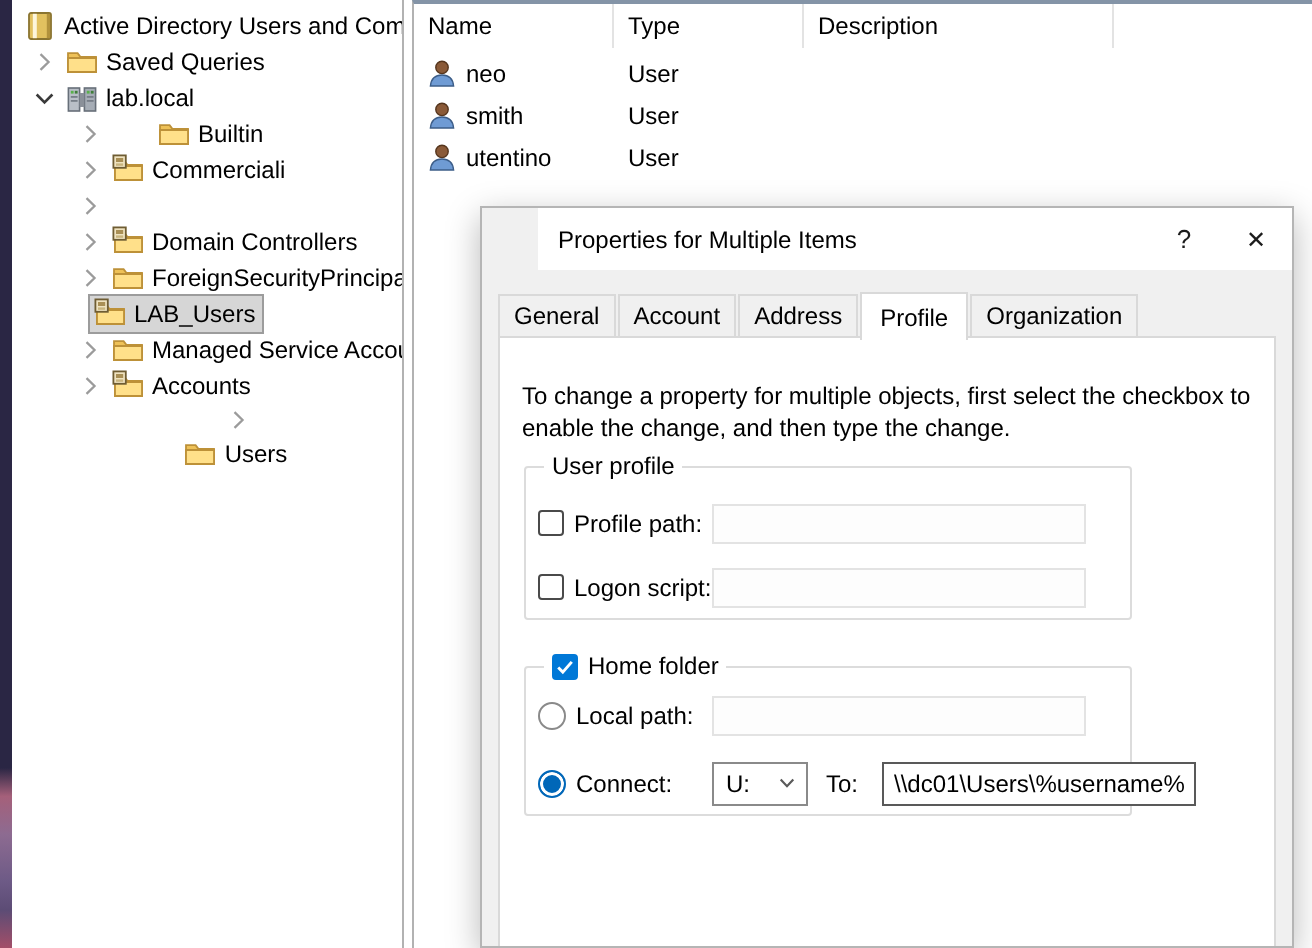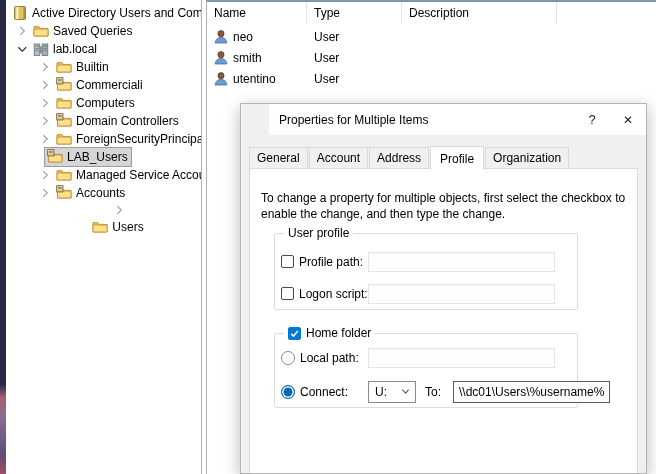--- a/index.html
+++ b/index.html
@@ -47,21 +47,21 @@
   #dlg-close { font-size:12px; }
 
   #tab-strip { position:absolute; left:8px; top:42px; height:23px; display:flex; align-items:flex-end; z-index:2; }
   .tab { border:1px solid #d9d9d9; background:#f0f0f0; padding:3px 7px; margin-right:1px; position:relative; }
   .tab.active { background:#fff; padding:5px 9px 4px; border-bottom:none; margin-bottom:-1px; z-index:3; }
 
   #tab-panel { position:absolute; left:8px; right:8px; top:64px; bottom:0;
     background:#fff; border:1px solid #d9d9d9; border-bottom:none; }
   #instructions { position:absolute; left:11px; top:22px; width:374px; line-height:1.32; }
 
-  .group { position:absolute; left:24px; width:304px; border:1px solid #dcdcdc; border-radius:2px; }
+  .group { position:absolute; left:12px; width:304px; border:1px solid #dcdcdc; border-radius:2px; }
   #group-user-profile { top:64px; height:77px; }
   #group-home-folder  { top:164px; height:75px; }
   .legend { position:absolute; top:-8px; left:9px; background:#fff; padding:0 4px;
     display:flex; align-items:center; }
   .g-row { position:absolute; left:6px; right:22px; display:flex; align-items:center; }
   #row-profile-path { top:17px; height:21px;justify-content:space-between; }
   #row-logon-script { top:49px; height:21px; }
   #row-local-path   { top:13px; height:22px; }
   #row-connect      { top:46px; height:23px; }
   .ctl-col { width:87px; display:flex; align-items:center; flex:none; }
@@ -136,21 +136,21 @@
                 <rect x="12.4" y="4.4" width="1.4" height="1.4" fill="#3f7f3a"></rect>
                 <rect x="2.4" y="7" width="3.4" height="0.9" fill="#777e88"></rect>
                 <rect x="10.4" y="7" width="3.4" height="0.9" fill="#777e88"></rect>
                 <rect x="2.4" y="9" width="3.4" height="0.9" fill="#777e88"></rect>
                 <rect x="10.4" y="9" width="3.4" height="0.9" fill="#777e88"></rect>
               </svg>
             </span>
             <span class="tree-label">lab.local</span>
           </span>
         </div>
-        <div class="tree-row" style="padding-left: 30px;">
+        <div class="tree-row" style="padding-left: 30px; gap: 23px;">
           <span class="expander">
             <svg width="14" height="14" viewBox="0 0 16 16">
               <path d="M6 3.5 L10.6 8 L6 12.5" fill="none" stroke="#9b9b9b" stroke-width="1.3"></path>
             </svg>
           </span>
           <span class="node-box">
             <span class="tree-icon">
               <svg width="16" height="16" viewBox="0 0 16 16">
                 <path d="M1 3.6 h4.8 l1.4 1.8 H15 V13 H1 Z" fill="#eec157" stroke="#bd9138" stroke-width="0.9"></path>
                 <path d="M1 6 H15 V13 H1 Z" fill="#ffe08a" stroke="#bd9138" stroke-width="0.9"></path>
@@ -176,29 +176,20 @@
               </svg>
             </span>
             <span class="tree-label">Commerciali</span>
           </span>
         </div>
         <div class="tree-row" style="padding-left: 30px;">
           <span class="expander">
             <svg width="14" height="14" viewBox="0 0 16 16">
               <path d="M6 3.5 L10.6 8 L6 12.5" fill="none" stroke="#9b9b9b" stroke-width="1.3"></path>
             </svg>
-          </span>
-          <span class="node-box">
-            <span class="tree-icon">
-              <svg width="16" height="16" viewBox="0 0 16 16">
-                <path d="M1 3.6 h4.8 l1.4 1.8 H15 V13 H1 Z" fill="#eec157" stroke="#bd9138" stroke-width="0.9"></path>
-                <path d="M1 6 H15 V13 H1 Z" fill="#ffe08a" stroke="#bd9138" stroke-width="0.9"></path>
-              </svg>
-            </span>
-            <span class="tree-label">Computers</span>
           </span>
         </div>
         <div class="tree-row" style="padding-left: 30px;">
           <span class="expander">
             <svg width="14" height="14" viewBox="0 0 16 16">
               <path d="M6 3.5 L10.6 8 L6 12.5" fill="none" stroke="#9b9b9b" stroke-width="1.3"></path>
             </svg>
           </span>
           <span class="node-box">
             <span class="tree-icon">

